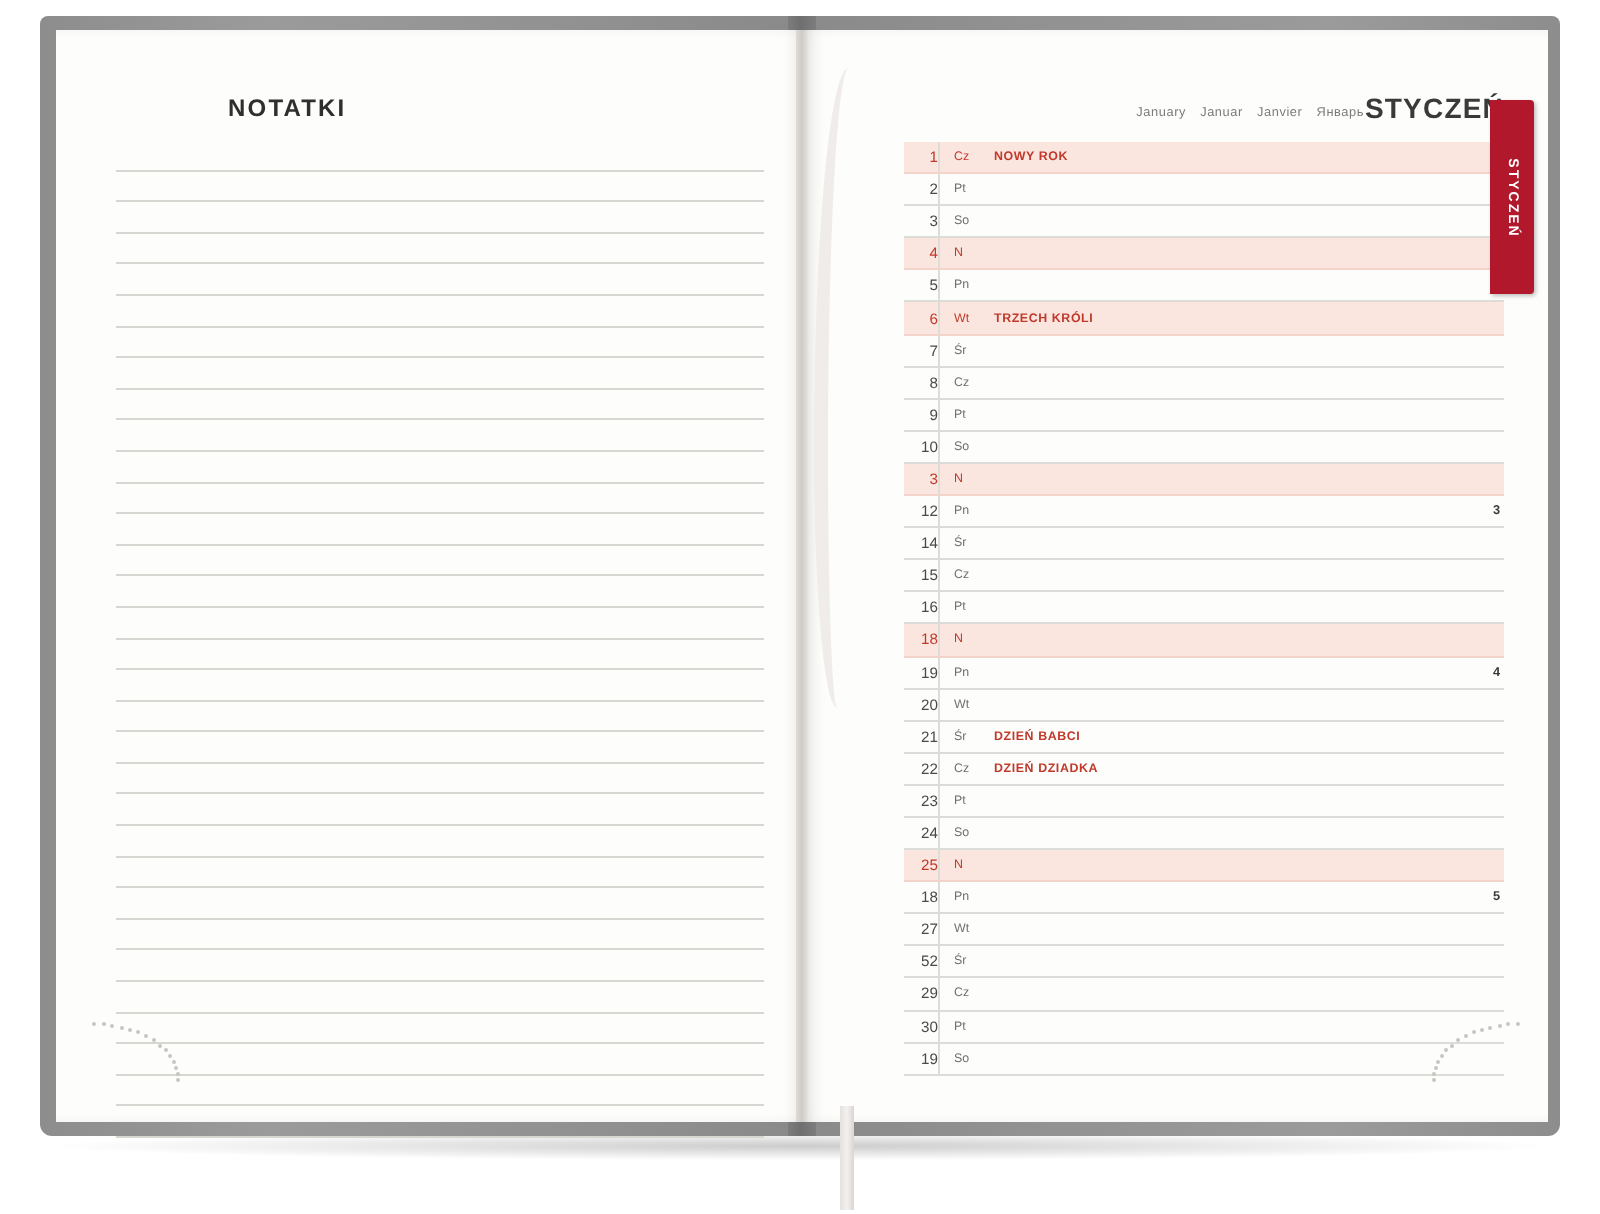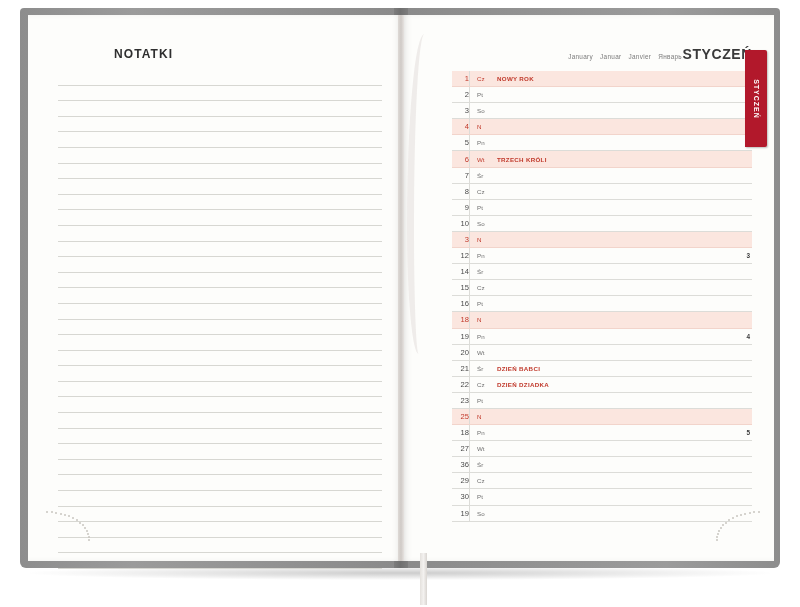--- a/index.html
+++ b/index.html
@@ -480,20 +480,27 @@
             <div class="day-holiday">DZIEŃ DZIADKA</div>
             <div class="day-week"></div>
           </div>
           <div class="day-row">
             <div class="day-num">23</div>
             <div class="row-divider-left"></div>
             <div class="day-abbr">Pt</div>
             <div class="day-holiday"></div>
             <div class="day-week"></div>
           </div>
+          <div class="day-row">
+            <div class="day-num">24</div>
+            <div class="row-divider-left"></div>
+            <div class="day-abbr">So</div>
+            <div class="day-holiday"></div>
+            <div class="day-week"></div>
+          </div>
           <div class="day-row weekend">
             <div class="day-num">25</div>
             <div class="row-divider-left"></div>
             <div class="day-abbr">N</div>
             <div class="day-holiday"></div>
             <div class="day-week"></div>
           </div>
           <div class="day-row">
             <div class="day-num">18</div>
             <div class="row-divider-left"></div>
@@ -502,21 +509,21 @@
             <div class="day-week">5</div>
           </div>
           <div class="day-row">
             <div class="day-num">27</div>
             <div class="row-divider-left"></div>
             <div class="day-abbr">Wt</div>
             <div class="day-holiday"></div>
             <div class="day-week"></div>
           </div>
           <div class="day-row">
-            <div class="day-num">36</div>
+            <div class="day-num">52</div>
             <div class="row-divider-left"></div>
             <div class="day-abbr">Śr</div>
             <div class="day-holiday"></div>
             <div class="day-week"></div>
           </div>
           <div class="day-row">
             <div class="day-num">29</div>
             <div class="row-divider-left"></div>
             <div class="day-abbr">Cz</div>
             <div class="day-holiday"></div>

